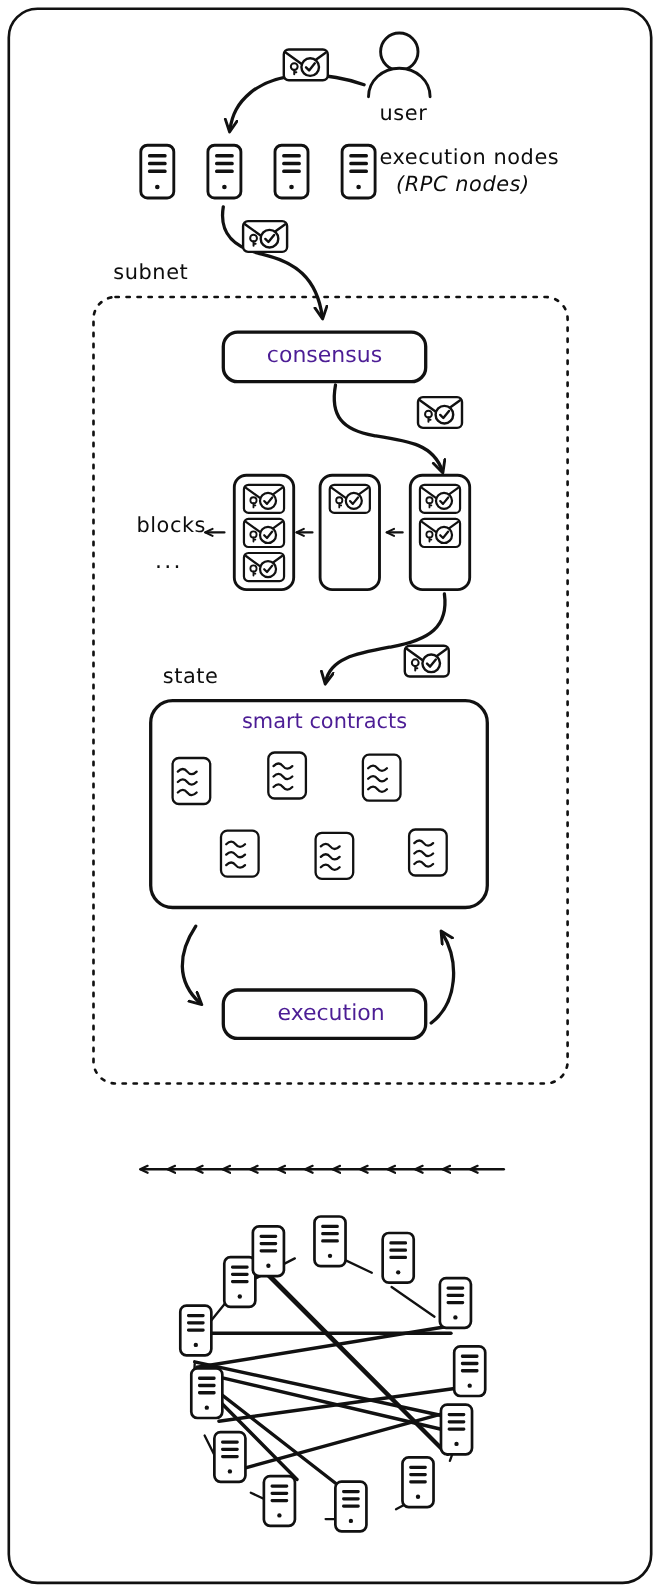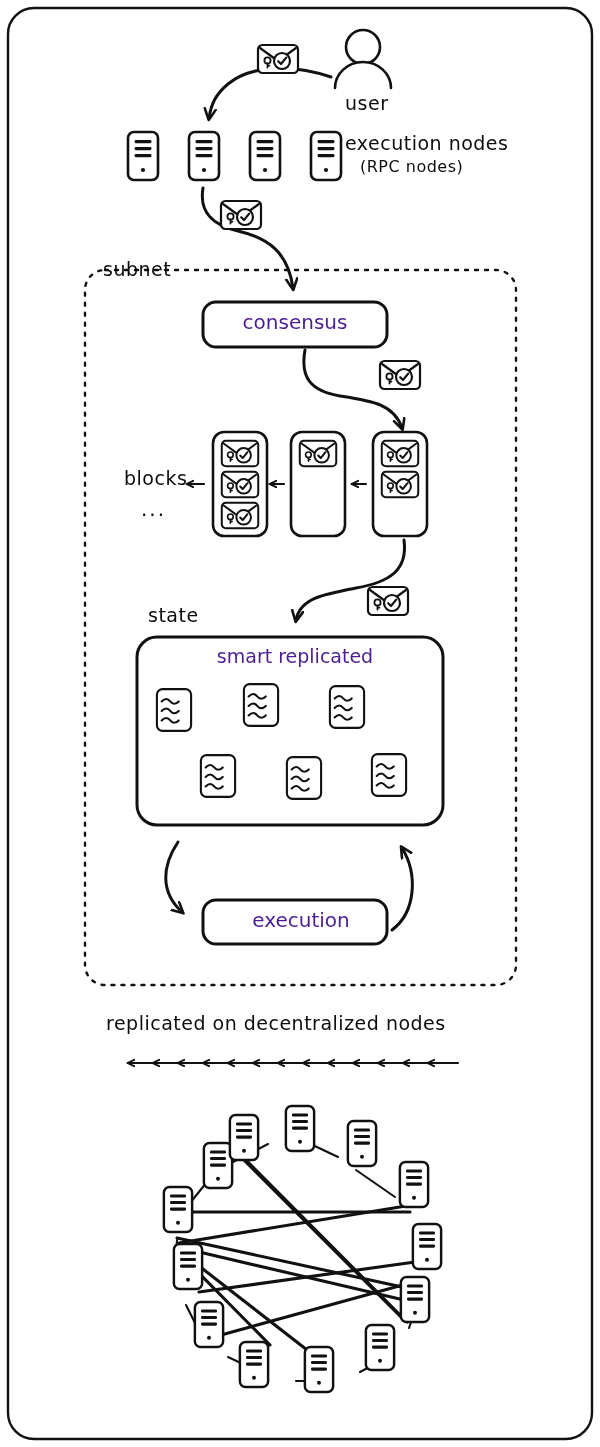--- a/index.html
+++ b/index.html
@@ -13,22 +13,22 @@
   .lbl{
     position:absolute;
     font-family:"DejaVu Sans", sans-serif;
     color:#0d0d0d;
     white-space:nowrap;
     letter-spacing:.5px;
   }
   .lbl.hand{font-weight:400;}
   #l-user{left:345px;top:92px;font-size:19px;}
   #l-boundary1{left:345px;top:132px;font-size:19px;}
-  #l-boundary2{left:360px;top:157px;font-size:16px;}
-  #l-subnet{left:103px;top:237px;font-size:19px;margin-top:21px;}
+  #l-boundary2{left:360px;top:157px;font-size:19px;font-style:italic;}
+  #l-subnet{left:103px;top:237px;font-size:19px;}
   #l-blocks{left:124px;top:467px;font-size:19px;}
   #l-dots{left:141px;top:497px;font-size:20px;letter-spacing:2px;}
   #l-state{left:148px;top:604px;font-size:19px;}
   #l-repl{left:106px;top:1012px;font-size:19px;}
   .boxtext{
     position:absolute;
     font-family:"DejaVu Sans", sans-serif;
     font-size:19px;color:#4c1d95;white-space:nowrap;
     text-align:center;
   }
@@ -258,19 +258,18 @@
       </g>
   </svg>
 
   <div class="lbl hand" id="l-user">user</div>
   <div class="lbl hand" id="l-boundary1">execution nodes</div>
   <div class="lbl hand" id="l-boundary2">(RPC nodes)</div>
   <div class="lbl hand" id="l-subnet">subnet</div>
   <div class="lbl hand" id="l-blocks">blocks</div>
   <div class="lbl hand" id="l-dots">...</div>
   <div class="lbl hand" id="l-state">state</div>
-  <div class="lbl hand" id="l-repl">replicated on decentralized nodes</div>
 
   <div class="boxtext" id="t-consensus">consensus</div>
-  <div class="boxtext" id="t-smart">smart replicated</div>
+  <div class="boxtext" id="t-smart">smart contracts</div>
   <div class="boxtext" id="t-exec">execution</div>
 
 </div>
 
 </body></html>

